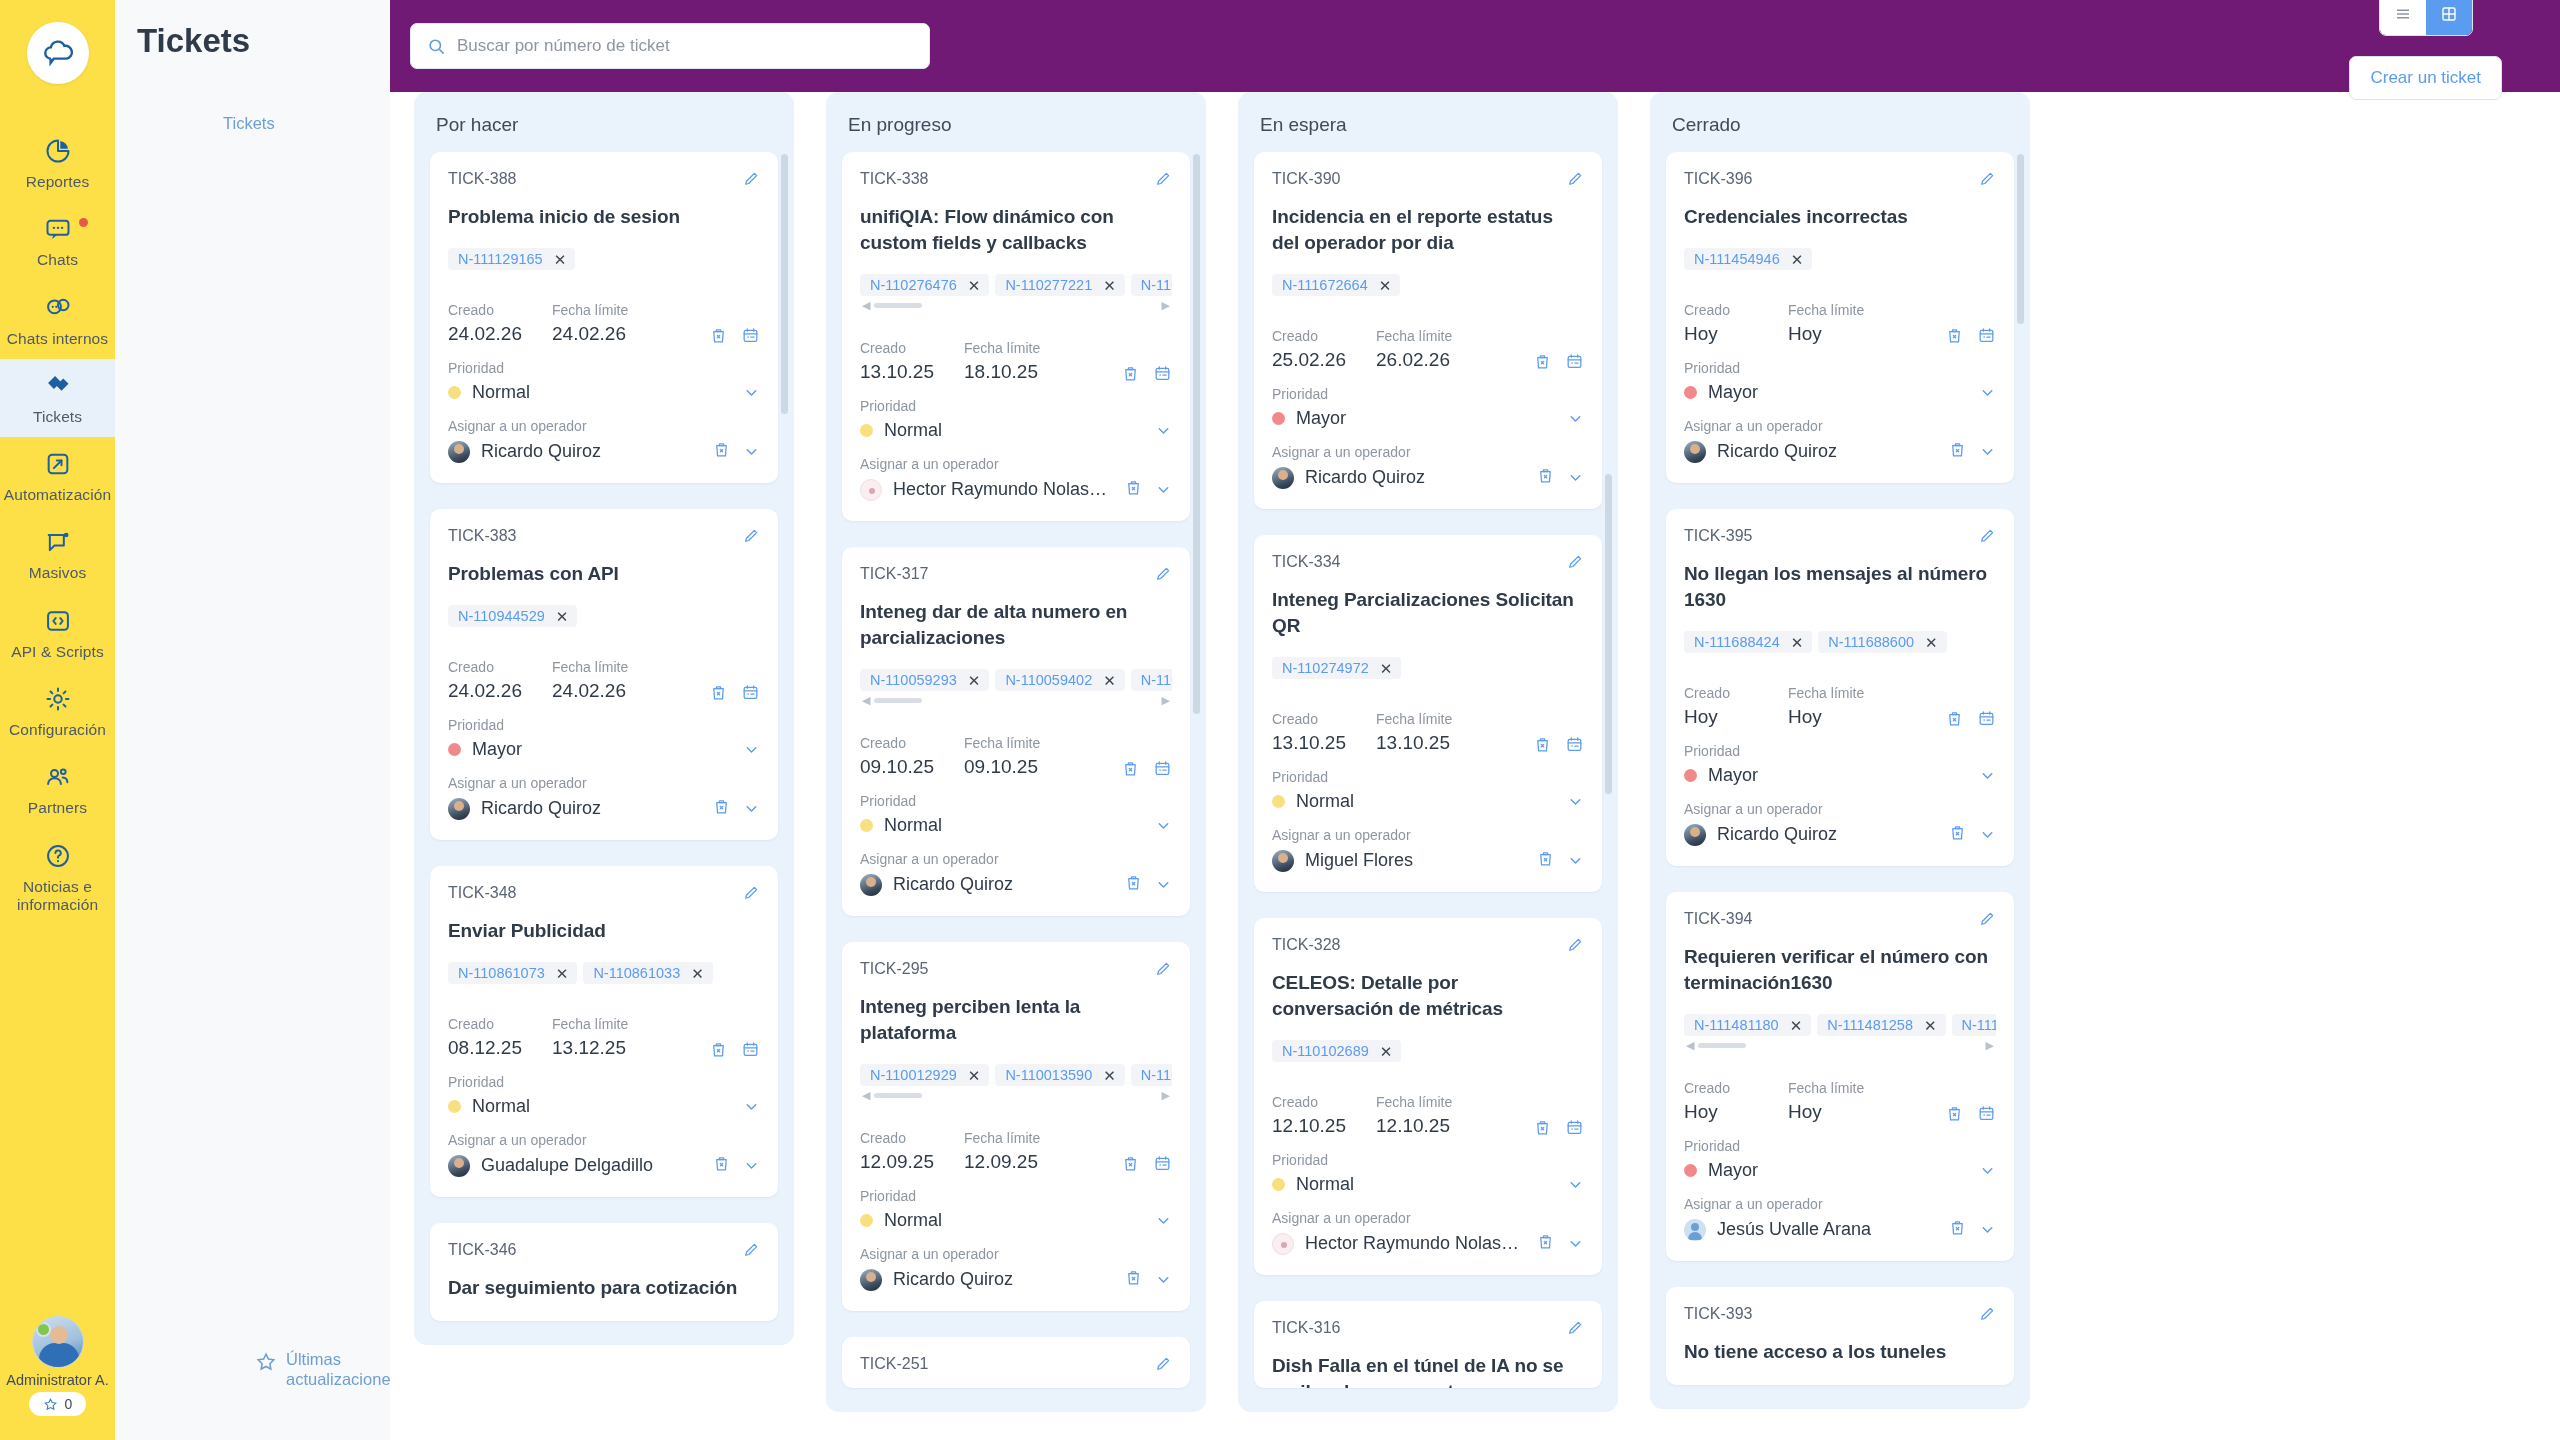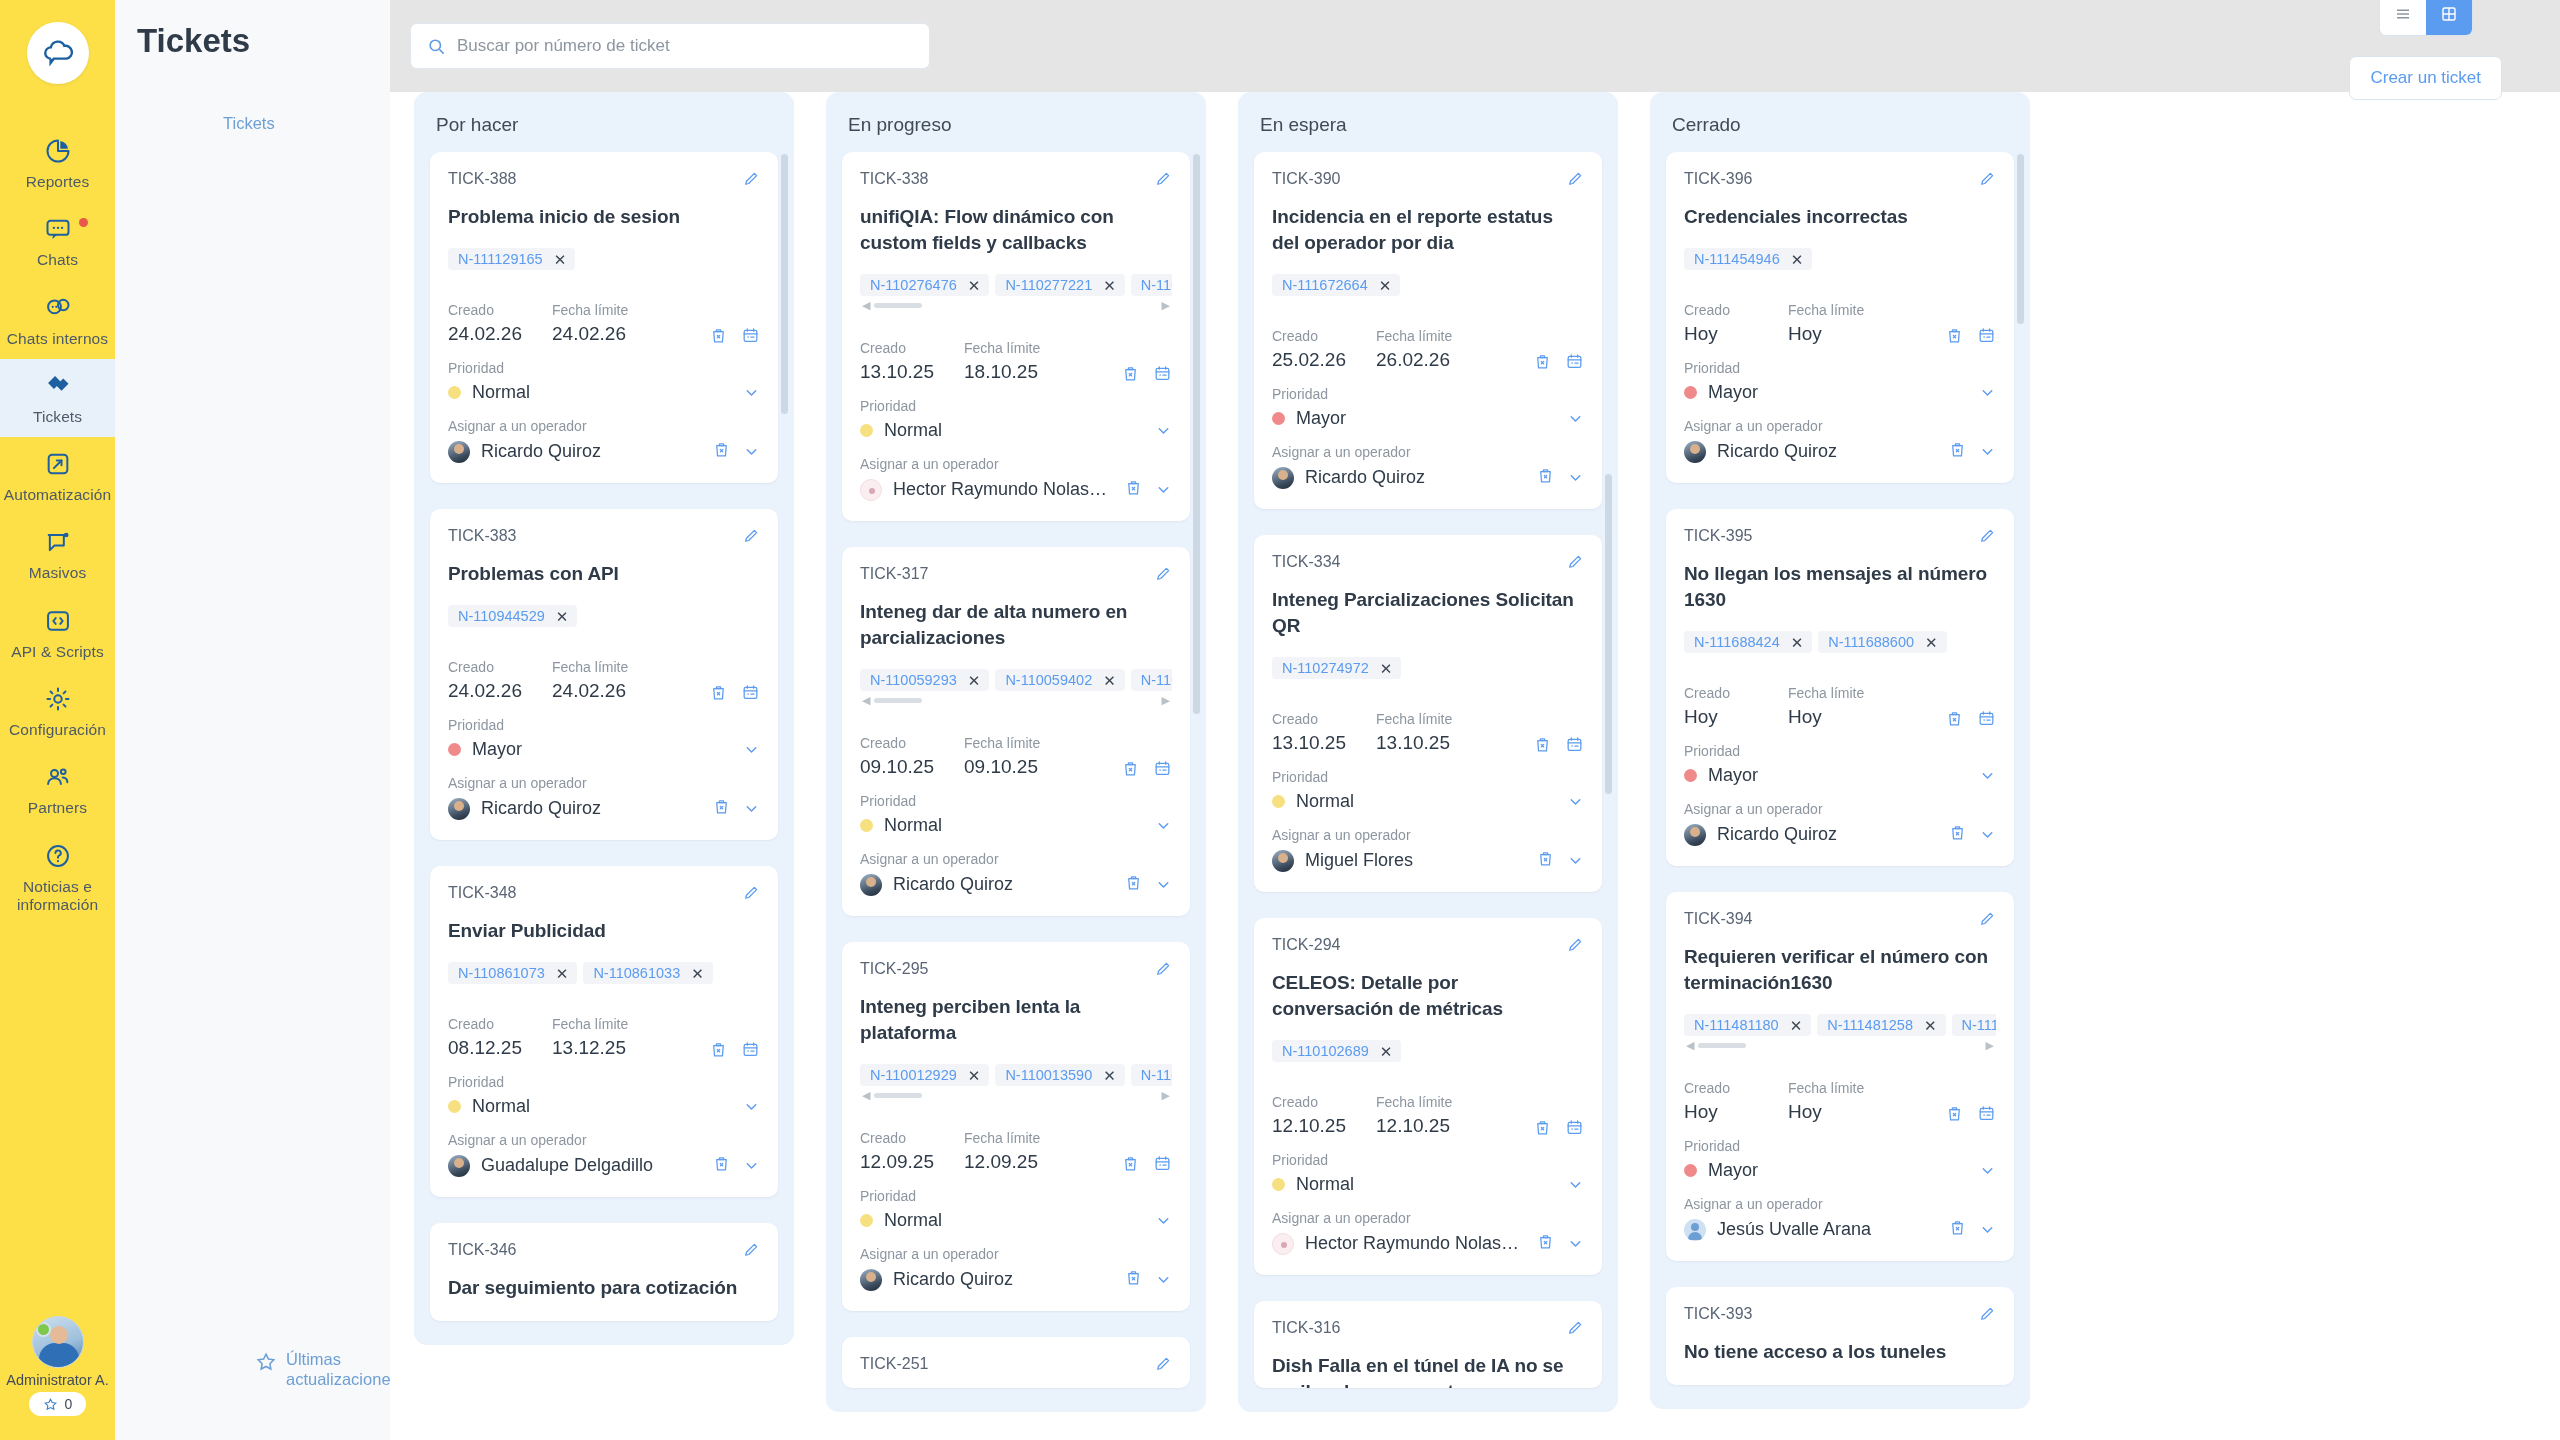--- a/index.html
+++ b/index.html
@@ -81,21 +81,21 @@
     position: absolute; bottom: 50px; left: 140px;
     display: flex; align-items: flex-start; gap: 9px; cursor: pointer;
   }
   .updates-link svg { color: #6d9fd4; flex: 0 0 auto; margin-top: 2px; }
   .updates-text { font-size: 16.5px; color: #6d9fd4; line-height: 1.25; max-width: 112px; }
 
   
   .main { flex: 1 1 auto; height: 1440px; background: #ffffff; position: relative; }
   .topbar {
     height: 92px; display: flex; align-items: center; padding: 0 58px 0 20px;
-    background: #e5e5e5;
+    background: #701a75;
   }
   .search-box {
     width: 520px; height: 46px; border: 1px solid #e2e8ef; border-radius: 7px;
     display: flex; align-items: center; gap: 11px; padding: 0 16px; background: #fff;
   }
   .search-box svg { color: #5f9ae0; flex: 0 0 auto; }
   .search-box input {
     border: none; outline: none; font-size: 17px; color: #4b5561;
     font-family: "Liberation Sans", sans-serif; width: 100%; background: transparent;
   }
@@ -962,21 +962,21 @@
                       <path d="M10.5 12l3 3M13.5 12l-3 3"></path>
                     </svg></span>
                   <svg width="17" height="17" viewBox="0 0 24 24" fill="none" stroke="currentColor" stroke-width="2" stroke-linecap="round" stroke-linejoin="round">
                     <path d="M6 9.5l6 6 6-6"></path>
                   </svg>
                 </span>
               </div>
             </div>
             <div class="card">
               <div class="card-head">
-                <span class="card-id">TICK-294</span>
+                <span class="card-id">TICK-328</span>
                 <svg class="edit-icon" width="18" height="18" viewBox="0 0 24 24" fill="none" stroke="currentColor" stroke-width="1.7" stroke-linecap="round" stroke-linejoin="round">
                   <path d="M16.5 4.5l3 3L9 18l-4 1 1-4z"></path>
                 </svg>
               </div>
               <div class="card-title">CELEOS: Detalle por conversación de métricas</div>
               <div class="tags-row">
                 <span class="tag">
                   <span class="tag-text">N-110102689</span>
                   <span class="tag-x">✕</span>
                 </span>

